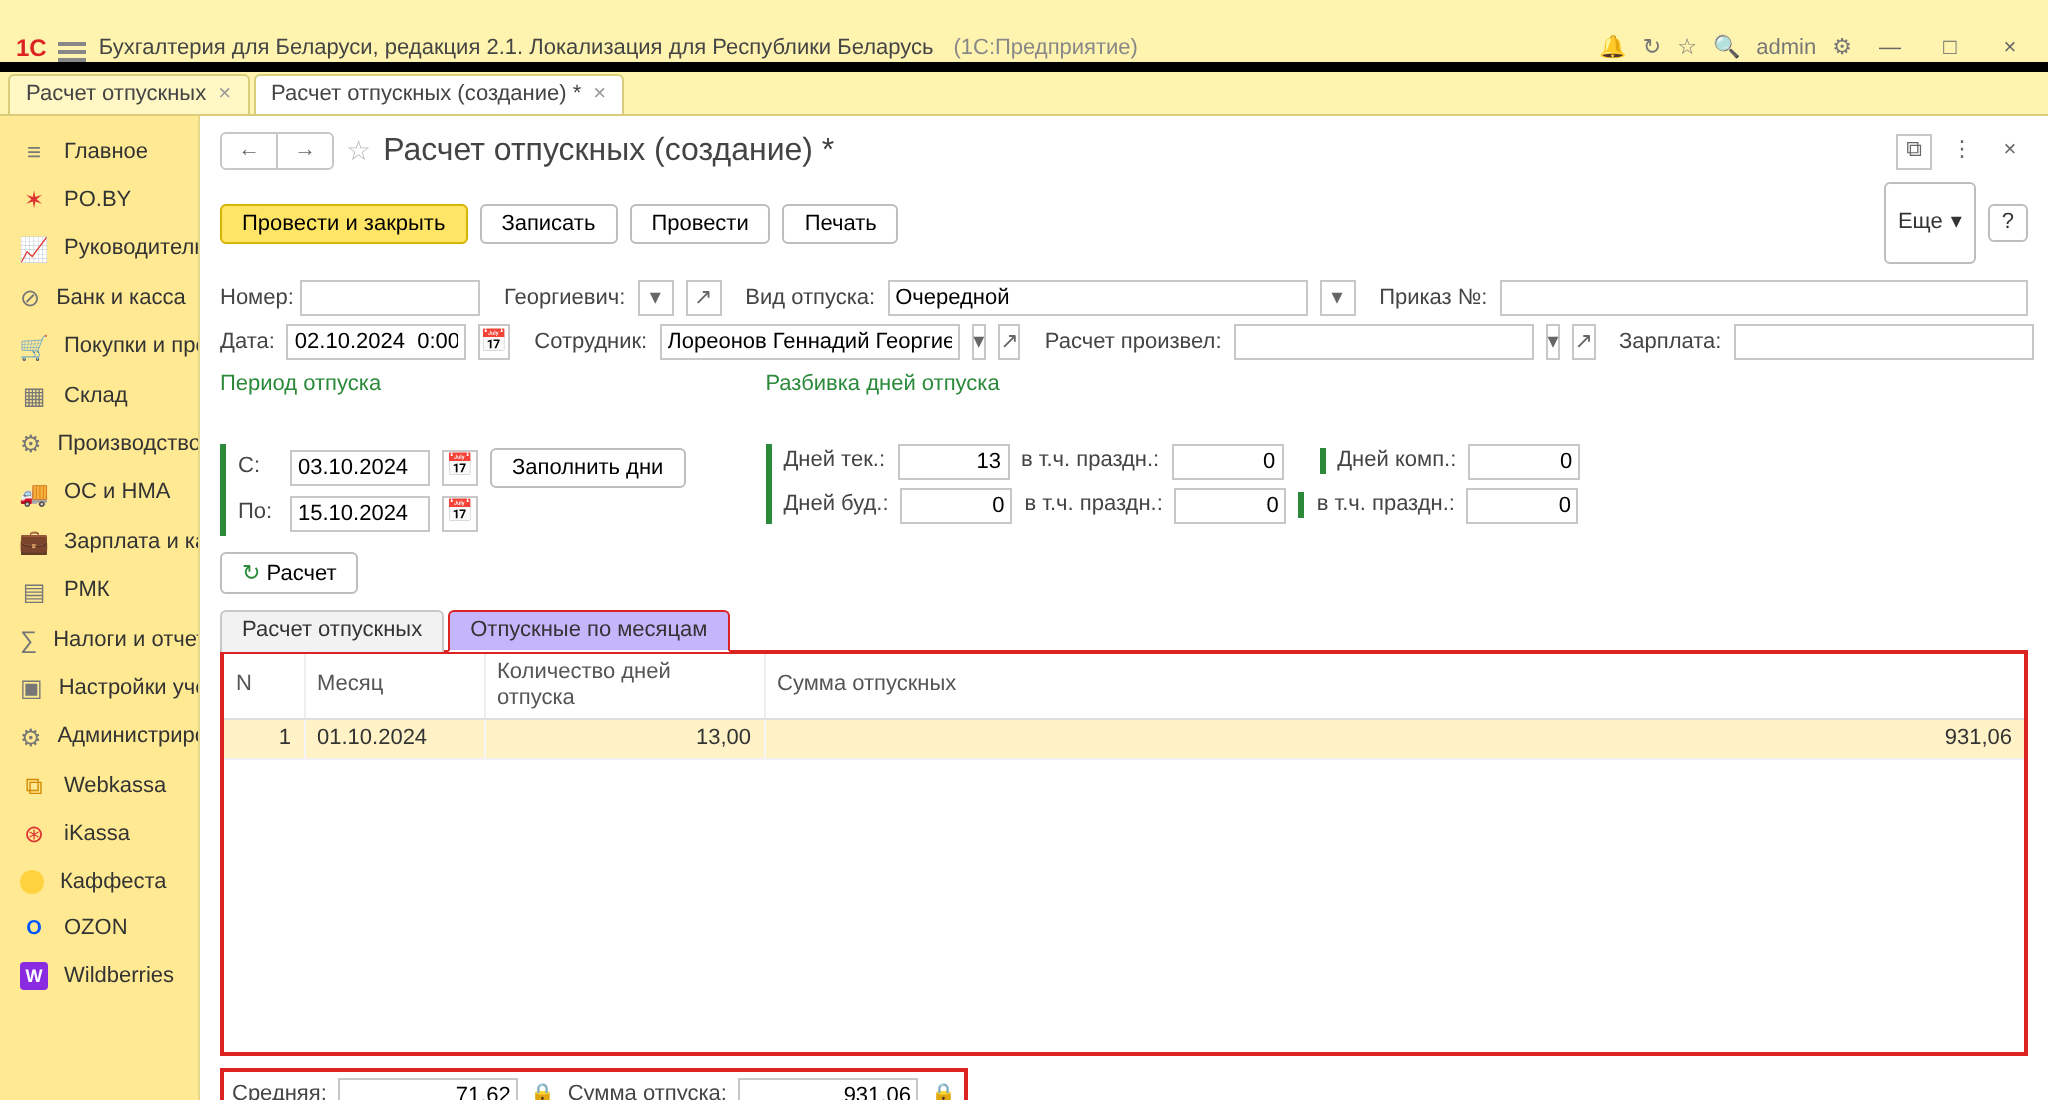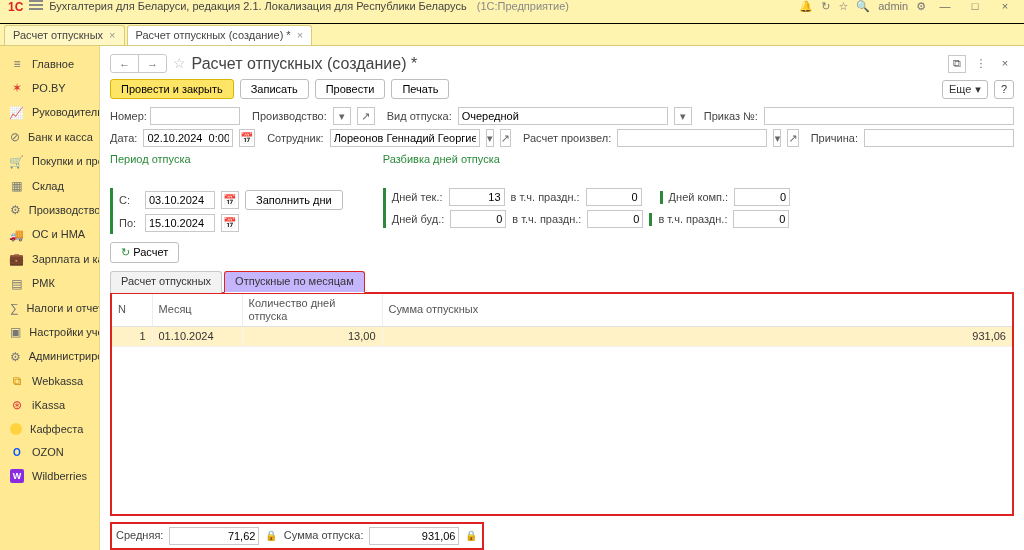--- a/index.html
+++ b/index.html
@@ -20,23 +20,23 @@
     width:1024px; height:550px;
     font: 11px/1.2 Arial, sans-serif;
     color: var(--text);
     background:#fff;
     overflow:hidden;
     position:relative;
   }
 
   
   .titlebar {
-    height:24px; background:var(--panel-yellow);
-    display:flex; align-items:flex-start; padding:0 8px;
-    border-bottom:1px solid #000000;
+    height:36px; background:var(--panel-yellow);
+    display:flex; align-items:flex-end; padding:0 8px;
+    border-bottom:5px solid #000000;
     gap:6px;
   }
   .logo-1c { color:#d22; font-weight:bold; font-size:12px;}
   .hamburger { width:14px; display:flex; flex-direction:column; gap:2px;}
   .hamburger span{height:2px;background:#888;display:block;}
   .title-text { color:#444; white-space:nowrap; overflow:hidden; text-overflow:ellipsis; flex:0 1 auto;}
   .title-sub { color:#888; margin-left:4px;}
   .title-spacer{flex:1;}
   .title-icons{display:flex;gap:10px;align-items:center;color:#888;}
   .title-icons .ico{cursor:pointer;}
@@ -90,21 +90,21 @@
   .star{color:#bbb;font-size:14px;}
   .doc-title{font-size:16px;color:#444;}
 
   .toolbar{display:flex;gap:6px;align-items:center;padding:2px 0 6px;}
   .btn{
     border:1px solid #bdbdbd;background:#fff;
     padding:3px 10px;border-radius:3px;cursor:pointer;font-size:11px;
   }
   .btn.primary{background:var(--yellow);border-color:#d6b600;text-align:right;}
   .toolbar .spacer{flex:1;}
-  .more{border:1px solid #bdbdbd;border-radius:3px;padding:2px 6px;display:flex;gap:4px;align-items:center;cursor:pointer;}
+  .more{border:1px solid #bdbdbd;border-radius:3px;padding:13px 6px;display:flex;gap:4px;align-items:center;cursor:pointer;}
   .help{border:1px solid #bdbdbd;border-radius:3px;padding:2px 6px;cursor:pointer;}
 
   
   .formrow{display:flex;align-items:center;gap:6px;padding:2px 0;}
   .lbl{color:#444;white-space:nowrap;}
   .inp{
     border:1px solid var(--border); height:18px; padding:1px 3px;
     font-size:11px; background:#fff;
   }
   .btn-sm{border:1px solid var(--border);height:18px;width:18px;display:flex;align-items:center;justify-content:center;background:#fff;cursor:pointer;color:#666;padding:0;}
@@ -287,21 +287,21 @@
       <span class="more">
           <span>Еще</span>
           <span>▾</span>
         </span>
       <span class="help">?</span>
     </div>
 
     <div class="formrow">
       <span class="lbl" style="width:34px">Номер:</span>
       <input class="inp" style="width: 90px;" value="">
-      <span class="lbl" style="margin-left:6px">Производство:</span>
+      <span class="lbl" style="margin-left:6px">Георгиевич:</span>
       <span class="btn-sm">▾</span>
       <span class="btn-sm">↗</span>
       <span class="lbl" style="margin-left:6px">Вид отпуска:</span>
       <input class="inp" style="width: 210px;" value="Очередной">
       <span class="btn-sm">▾</span>
       <span class="lbl" style="margin-left:6px">Приказ №:</span>
       <input class="inp" style="flex: 1 1 0%;" value="">
     </div>
 
     <div class="formrow">
@@ -309,21 +309,21 @@
       <input class="inp" style="width: 90px;" value="02.10.2024  0:00:00">
       <span class="btn-sm">📅</span>
       <span class="lbl" style="margin-left:6px">Сотрудник:</span>
       <input class="inp" style="width: 160px;" value="Лореонов Геннадий Георгиевич">
       <span class="btn-sm">▾</span>
       <span class="btn-sm">↗</span>
       <span class="lbl" style="margin-left:6px">Расчет произвел:</span>
       <input class="inp" style="width: 210px;" value="">
       <span class="btn-sm">▾</span>
       <span class="btn-sm">↗</span>
-      <span class="lbl" style="margin-left:6px">Причина:</span>
+      <span class="lbl" style="margin-left:6px">Зарплата:</span>
       <input class="inp" style="flex: 1 1 0%;" value="">
     </div>
 
     <div class="row2">
       <div class="period-col">
         <div class="section-title">Период отпуска</div>
         <div class="green-bar">
           <div class="formrow">
             <span class="lbl" style="width:20px">С:</span>
             <input class="inp" style="width: 70px;" value="03.10.2024">

